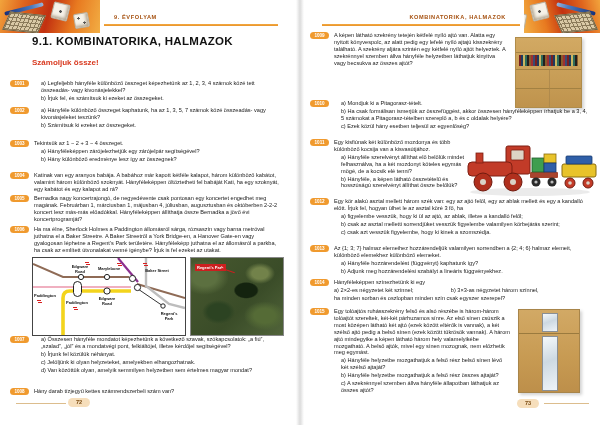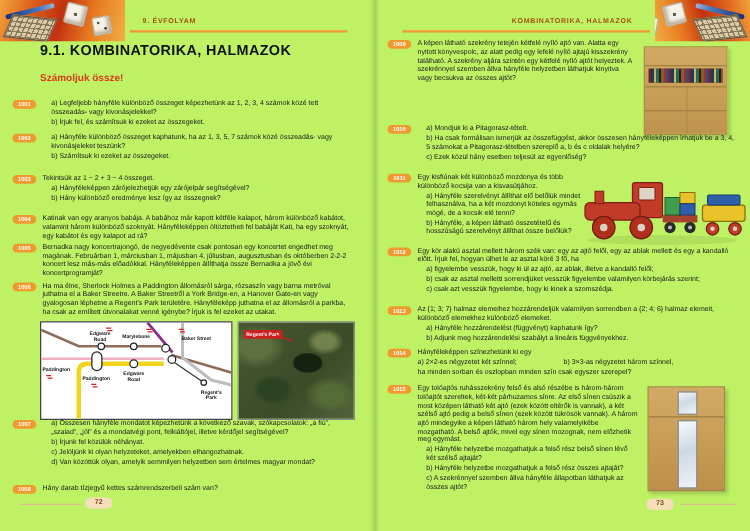--- a/index.html
+++ b/index.html
@@ -1,16 +1,16 @@
 <!DOCTYPE html>
 <html><head>
 <meta charset="utf-8">
 <style>
   html,body{margin:0;padding:0;background:#d8d8d8;}
-  .spread{position:relative;width:600px;height:425px;background:#bef264;outline:1px solid #c4c4c4;
+  .spread{position:relative;width:600px;height:425px;background:#ffffff;outline:1px solid #c4c4c4;
           font-family:"Liberation Sans",sans-serif;color:#1a1a1a;overflow:hidden;}
   .spine{position:absolute;left:296px;top:0;width:8px;height:425px;
          background:linear-gradient(90deg,rgba(0,0,0,0) 0%,rgba(0,0,0,.14) 50%,rgba(0,0,0,0) 100%);pointer-events:none;}
 
   
   .corner-art{position:absolute;top:0;width:100px;height:33px;overflow:hidden;
       background:linear-gradient(105deg,#f2a43c 0%,#e0661e 22%,#c23110 48%,#e87a20 72%,#f2ae44 100%);}
   .corner-art .pencil{position:absolute;left:4px;top:7px;width:40px;height:4px;border-radius:2px;
       background:linear-gradient(90deg,#16307a,#4a7ac0 70%,#9ab4d8);transform:rotate(-14deg);}
   .corner-art .board{position:absolute;left:6px;top:13px;width:34px;height:17px;background:#d9c9a6;

